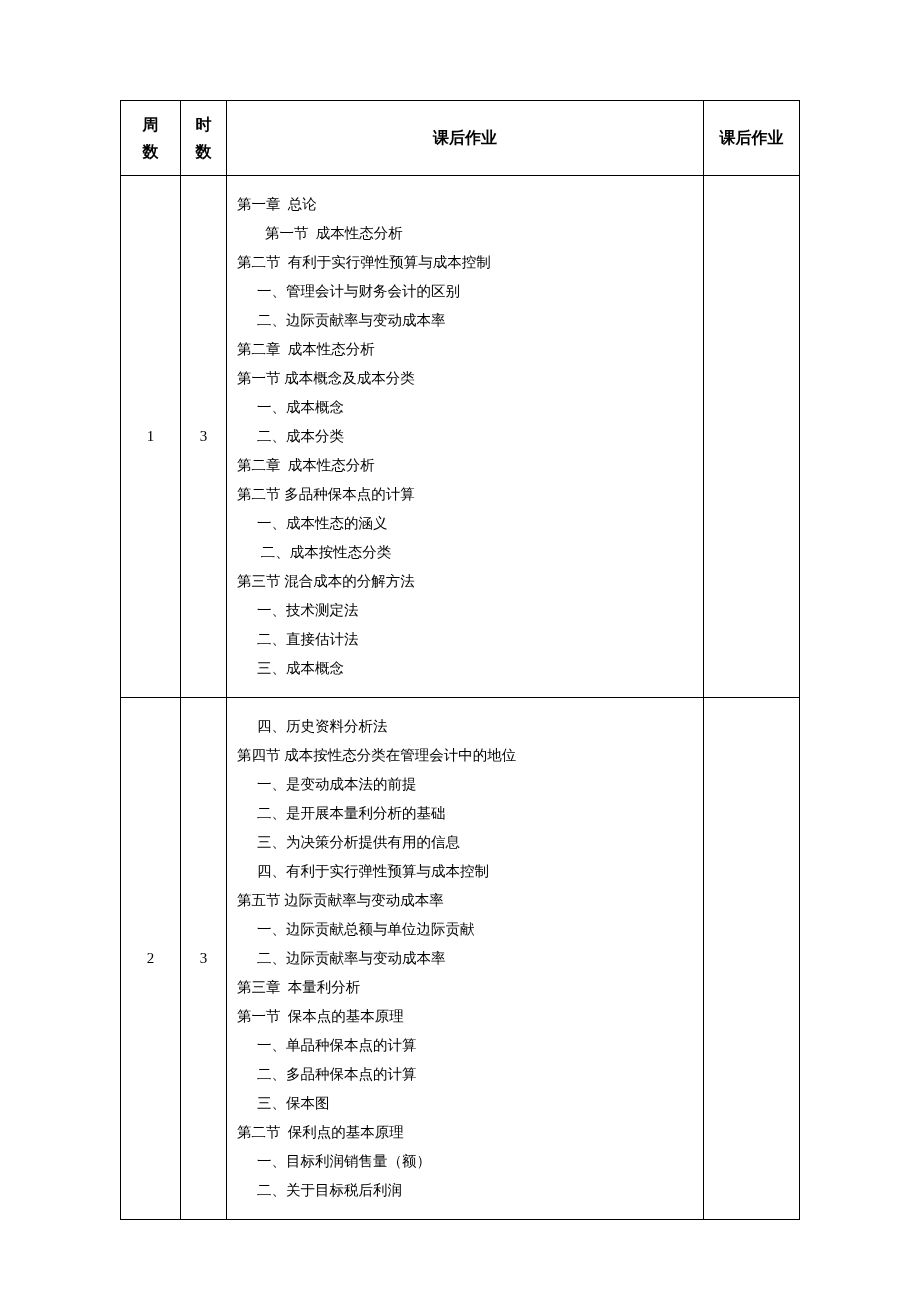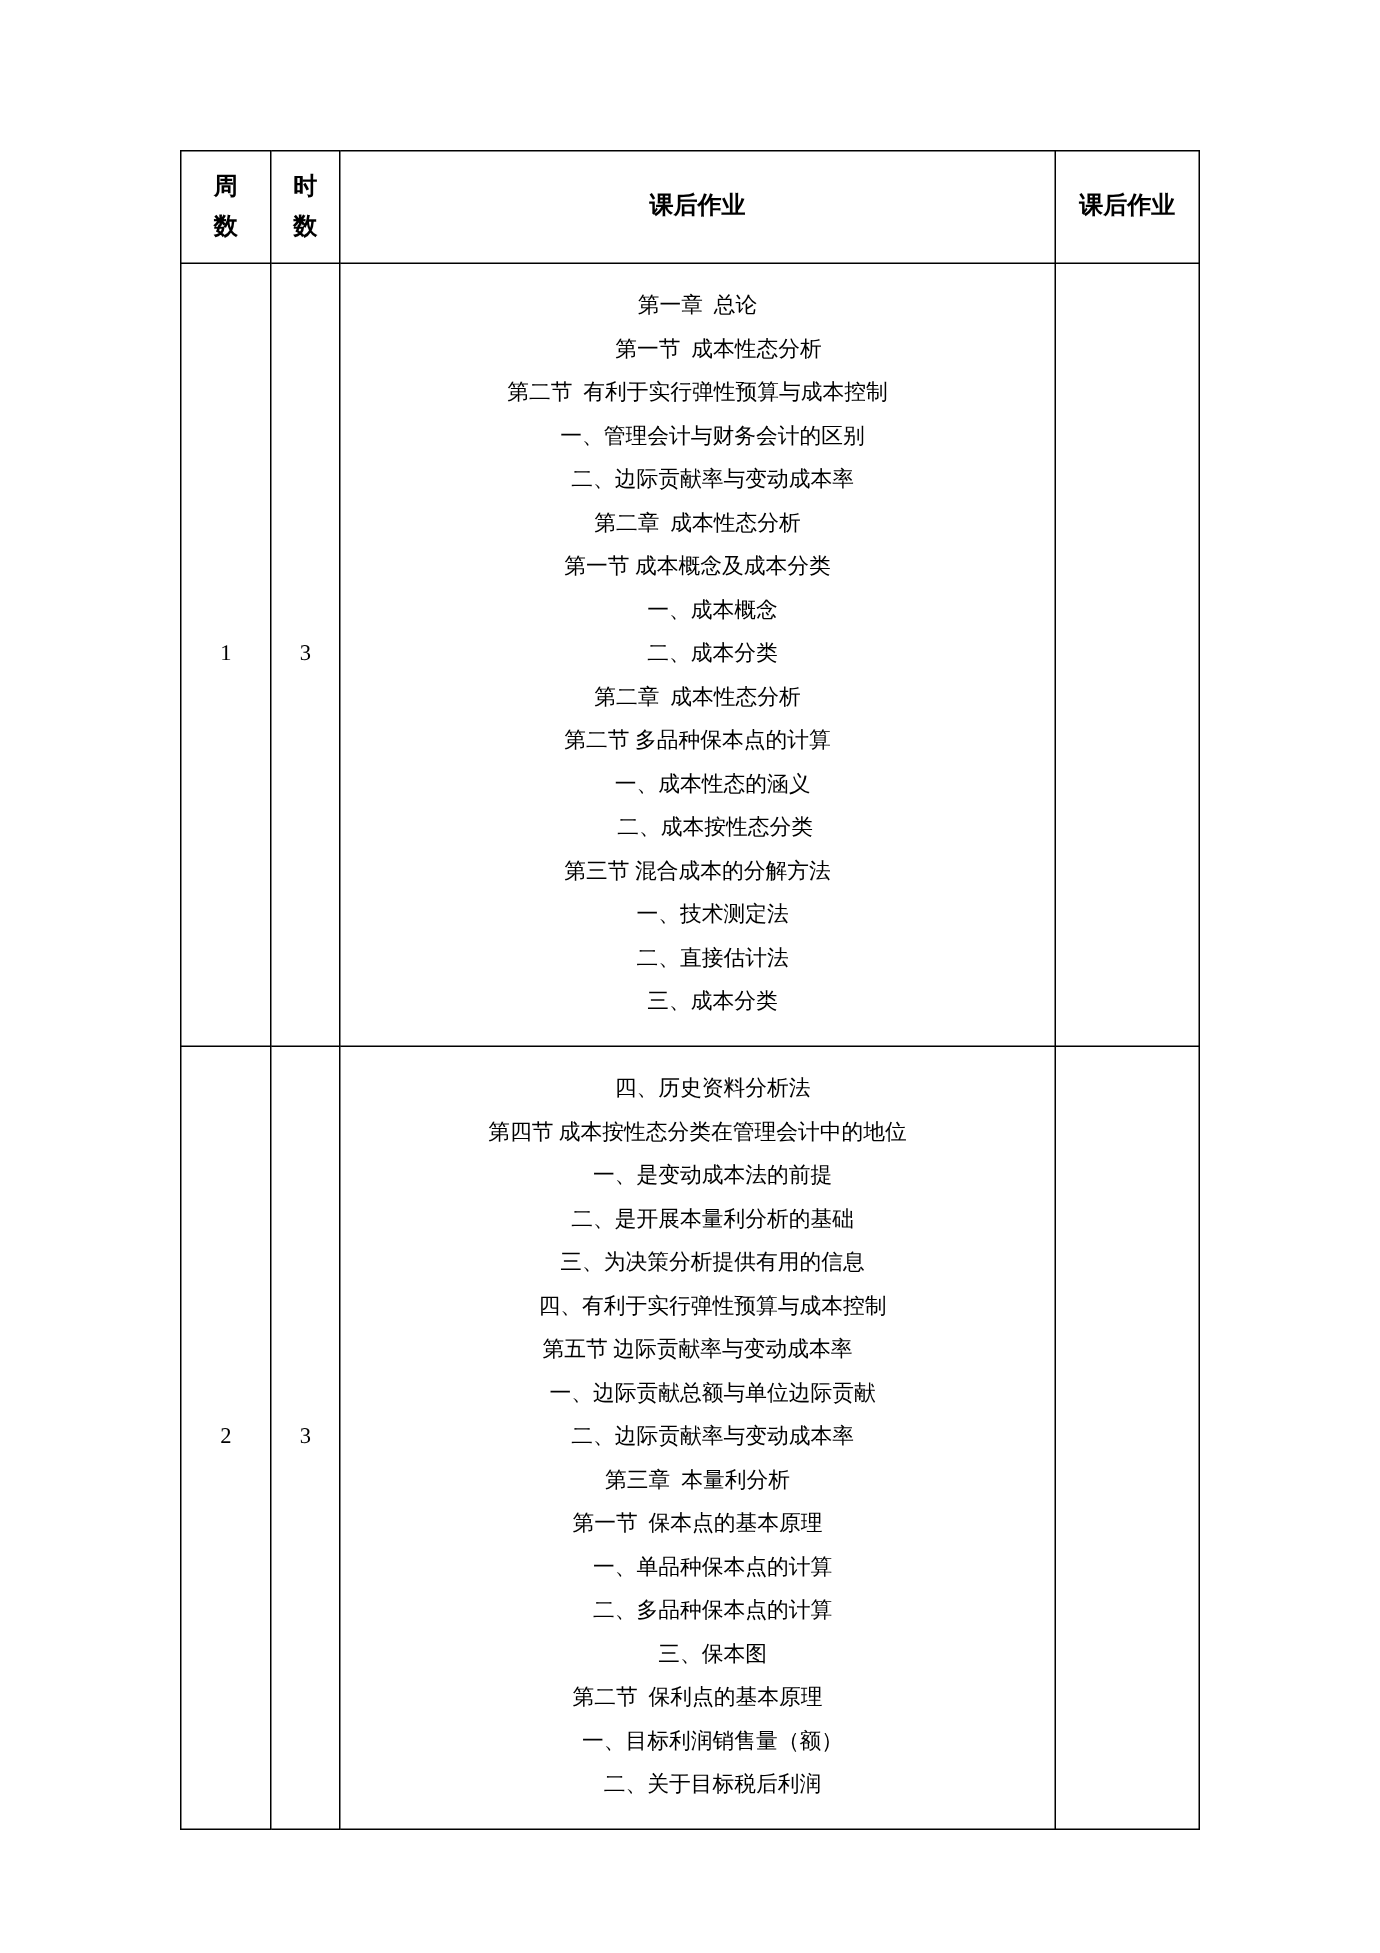--- a/index.html
+++ b/index.html
@@ -55,21 +55,20 @@
       text-align: center;
       font-size: 15px;
       font-family: "Times New Roman", serif;
       vertical-align: middle;
     }
     .content-cell {
       padding: 14px 10px;
       font-size: 14.5px;
       line-height: 2.0;
       vertical-align: top;
-      text-align: center;
     }
     .content-cell .line {
       white-space: pre;
     }
     .indent-0 { padding-left: 0px; }
     .indent-1 { padding-left: 28px; }
     .indent-2 { padding-left: 20px; }
     .vertical-header {
       display: flex;
       flex-direction: column;
@@ -124,21 +123,21 @@
           <div class="line indent-0">第一节 成本概念及成本分类</div>
           <div class="line indent-2">一、成本概念</div>
           <div class="line indent-2">二、成本分类</div>
           <div class="line indent-0">第二章  成本性态分析</div>
           <div class="line indent-0">第二节 多品种保本点的计算</div>
           <div class="line indent-2">一、成本性态的涵义</div>
           <div class="line indent-2"> 二、成本按性态分类</div>
           <div class="line indent-0">第三节 混合成本的分解方法</div>
           <div class="line indent-2">一、技术测定法</div>
           <div class="line indent-2">二、直接估计法</div>
-          <div class="line indent-2">三、成本分类</div>
+          <div class="line indent-2">三、成本概念</div>
         </td>
         <td></td>
       </tr>
       <tr>
         <td class="data-week">2</td>
         <td class="data-hours">3</td>
         <td class="content-cell">
           <div class="line indent-2">四、历史资料分析法</div>
           <div class="line indent-0">第四节 成本按性态分类在管理会计中的地位</div>
           <div class="line indent-2">一、是变动成本法的前提</div>

